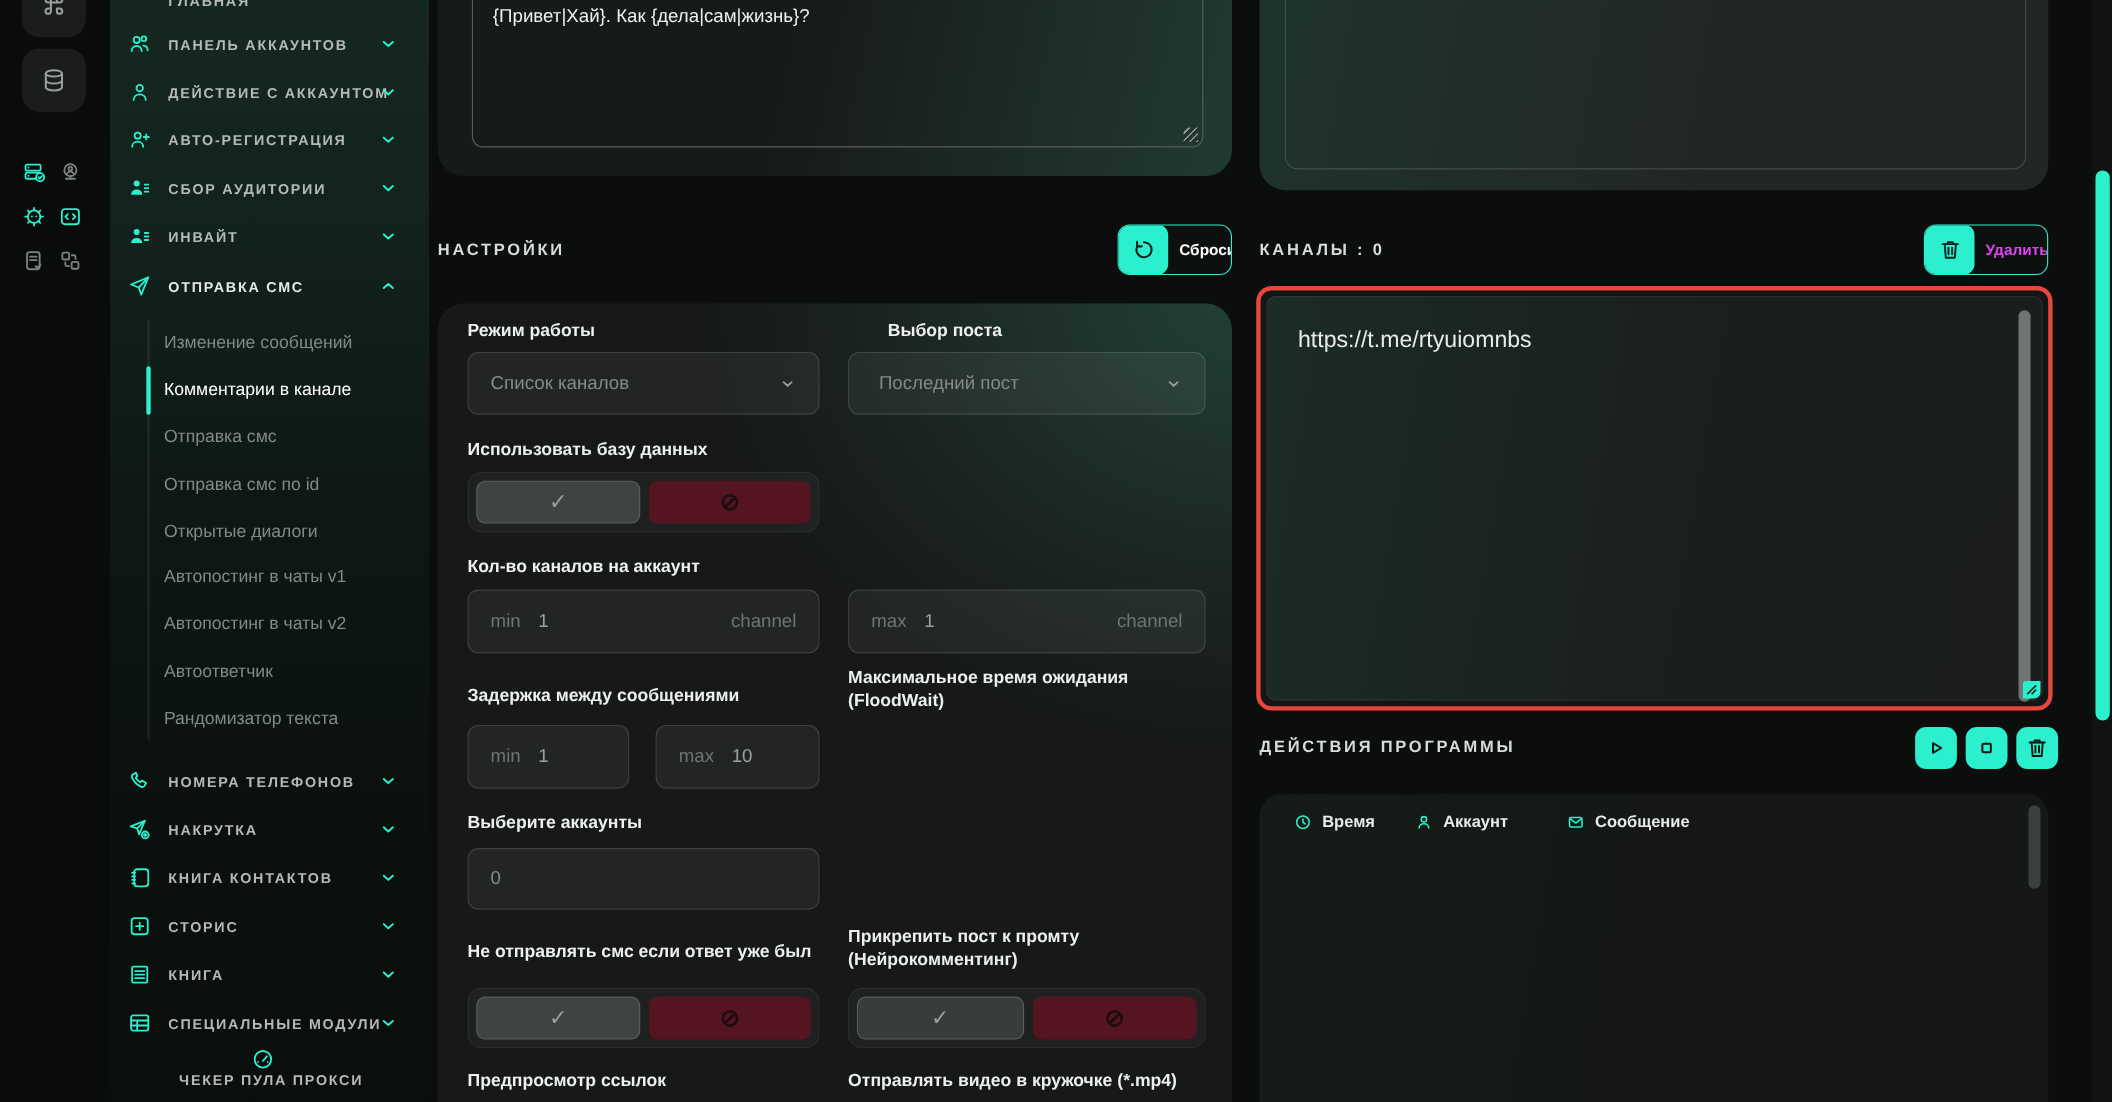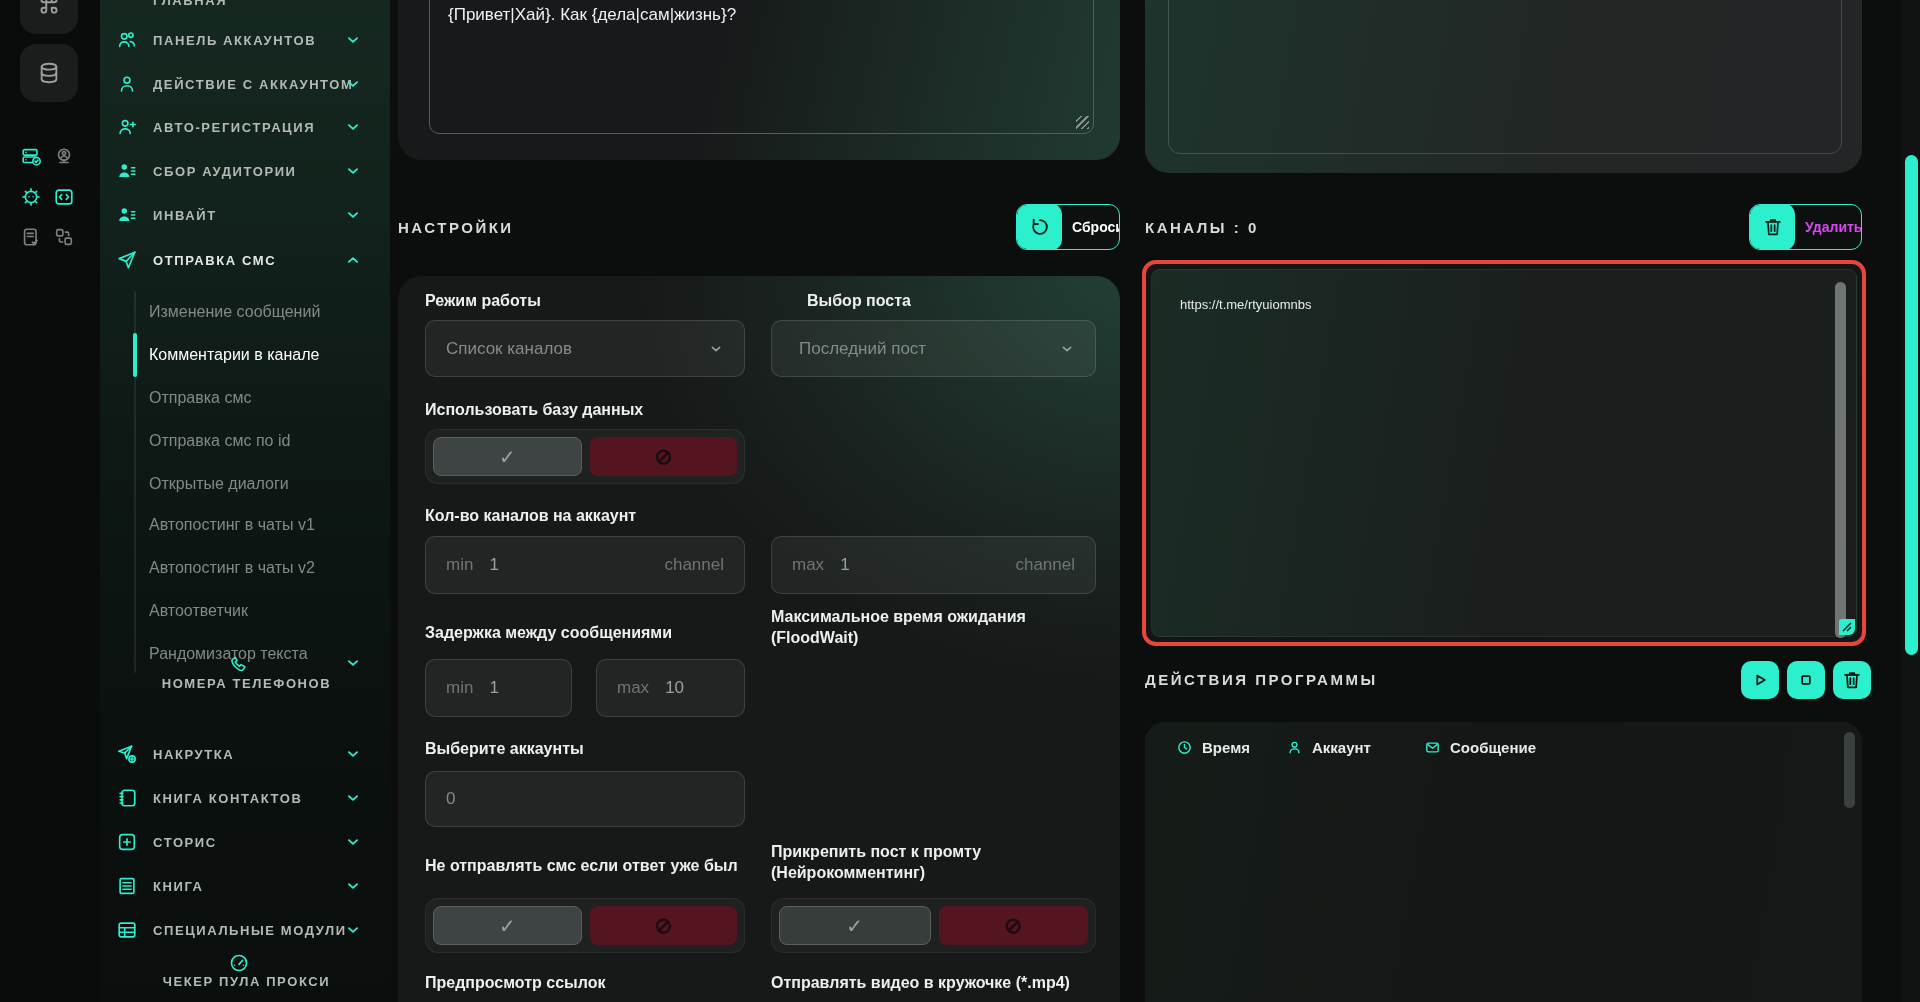--- a/index.html
+++ b/index.html
@@ -249,21 +249,21 @@
     <div class="sub" style="top:556px;">
         <span>Автопостинг в чаты v2</span>
       </div>
     <div class="sub" style="top:599px;">
         <span>Автоответчик</span>
       </div>
     <div class="sub" style="top:642px;">
         <span>Рандомизатор текста</span>
       </div>
 
-    <div class="sitem" style="top:654px;flex-direction:column;">
+    <div class="sitem" style="top:695px;">
       <span class="sic">
           <svg viewBox="0 0 24 24" fill="none" stroke="currentColor" stroke-width="1.8" stroke-linecap="round" stroke-linejoin="round">
             <path d="M8.2 3.8L5.2 5.6c-1 .8-1.3 2-.6 3.4 1.7 3.9 4.7 6.9 8.6 8.6 1.4.7 2.6.4 3.4-.6l1.8-3-4.2-2.4-1.7 1.7c-1.9-1.1-3.4-2.6-4.5-4.5L9.7 7.2z"></path>
           </svg>
         </span>
       <span class="slbl">НОМЕРА ТЕЛЕФОНОВ</span>
       <span class="chev">
           <svg viewBox="0 0 24 24" fill="none" stroke="currentColor" stroke-width="2.4" stroke-linecap="round" stroke-linejoin="round">
             <path d="M6.5 9.5l5.5 5 5.5-5"></path>
           </svg>
@@ -470,21 +470,21 @@
             <path d="M6.5 6.5l1 13.5h9l1-13.5"></path>
             <path d="M10.2 10v6.5M13.8 10v6.5"></path>
           </svg>
         </i>
       </span>
     <span class="tx" style="color:#d946ef;text-align:center;">Удалить</span>
   </div>
 
   <div class="redbox">
     <div class="redinner">
-      <span style="position:absolute;left:28px;top:27px;font-size:13px;color:#e8ebea;white-space:nowrap;">https://t.me/rtyuiomnbs</span>
+      <span style="position:absolute;left:28px;top:27px;font-size:21px;color:#e8ebea;white-space:nowrap;">https://t.me/rtyuiomnbs</span>
       <div style="position:absolute;right:10px;top:12px;width:11px;height:356px;background:#6f7573;border-radius:6px;"></div>
       <div style="position:absolute;right:1px;bottom:1px;width:16px;height:16px;background:#2BEFCD;border-radius:3px 0 6px 0;">
         <svg viewBox="0 0 16 16" fill="none" stroke="#0a231c" stroke-width="1.5">
             <path d="M4 12L12 4M8 12l4-4"></path>
           </svg>
       </div>
     </div>
   </div>
 
   <div class="sechead" style="left:1145px;top:671px;">ДЕЙСТВИЯ ПРОГРАММЫ</div>

